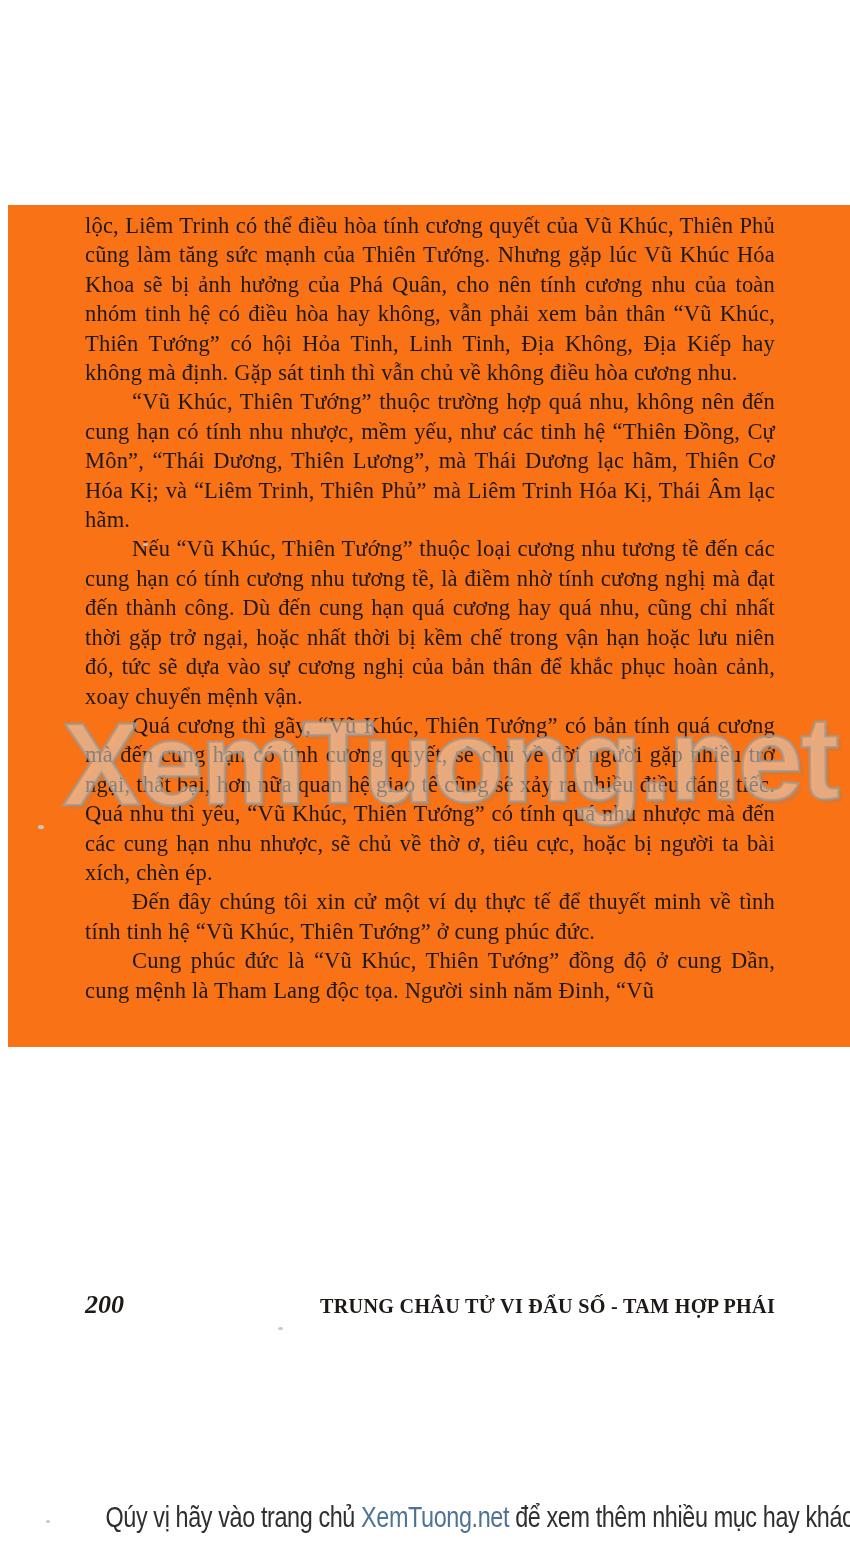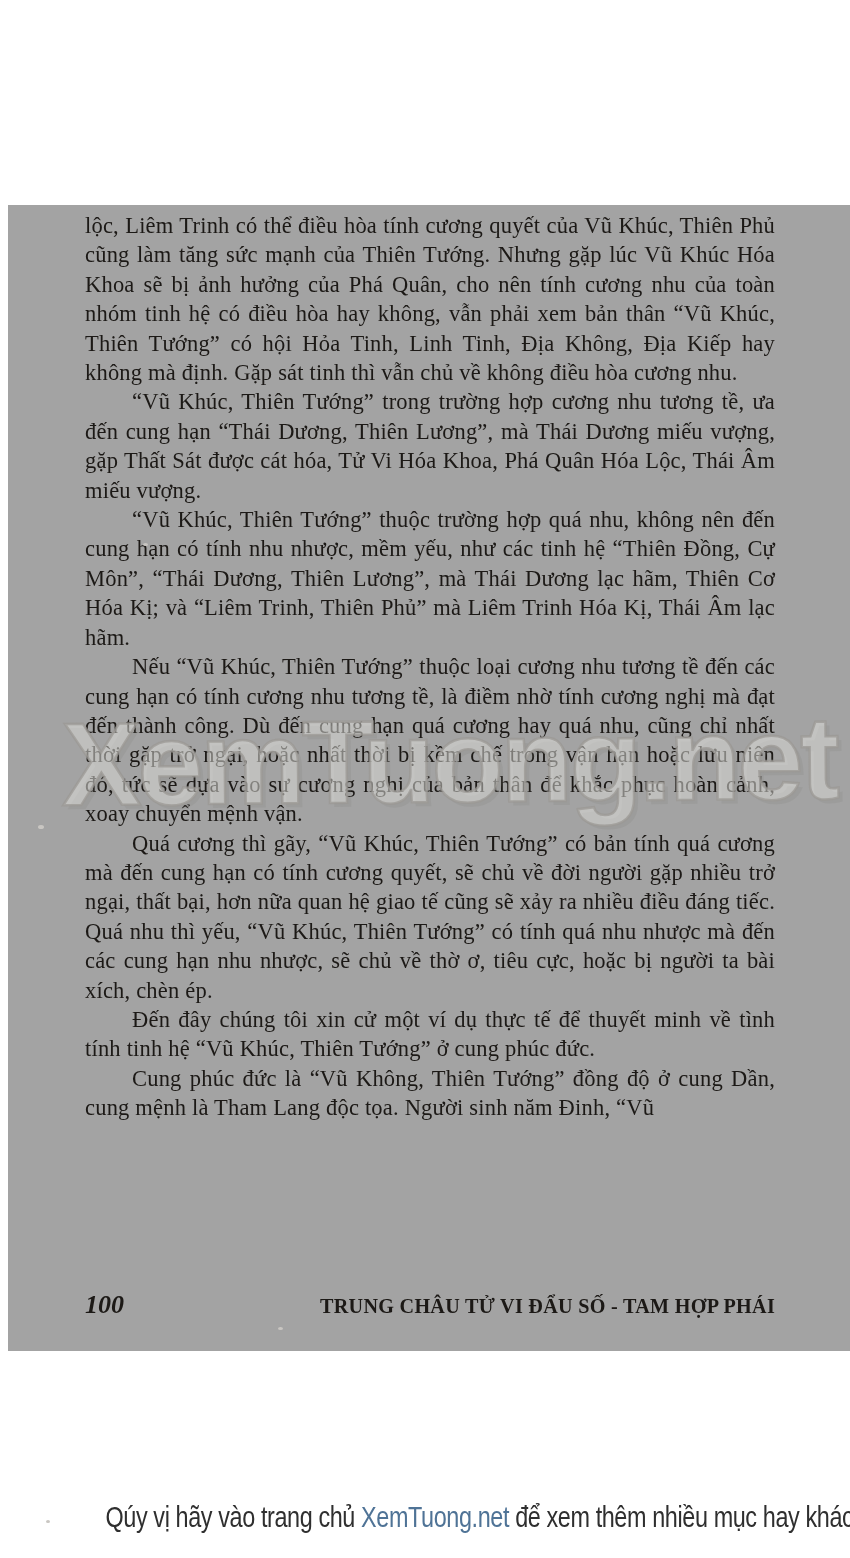--- a/index.html
+++ b/index.html
@@ -13,22 +13,22 @@
     position: relative;
     overflow: hidden;
     font-family: "Liberation Serif", serif;
   }
   
   .scan-page {
     position: absolute;
     left: 8px;
     top: 205px;
     width: 842px;
-    height: 1146px;
-    background: #a3a3a3;
+    height: 842px;
+    background: #f97316;
   }
   .text-block {
     position: absolute;
     left: 77px;
     top: 6px;
     width: 690px;
     font-size: 22.5px;
     line-height: 29.4px;
     text-align: justify;
     color: #1c1916;
@@ -117,30 +117,29 @@
     color: #4f7396;
   }
 </style>
 </head>
 <body>
 
 <div class="scan-page">
 
   <div class="text-block">
     <p class="no-indent">lộc, Liêm Trinh có thể điều hòa tính cương quyết của Vũ Khúc, Thiên Phủ cũng làm tăng sức mạnh của Thiên Tướng. Nhưng gặp lúc Vũ Khúc Hóa Khoa sẽ bị ảnh hưởng của Phá Quân, cho nên tính cương nhu của toàn nhóm tinh hệ có điều hòa hay không, vẫn phải xem bản thân “Vũ Khúc, Thiên Tướng” có hội Hỏa Tinh, Linh Tinh, Địa Không, Địa Kiếp hay không mà định. Gặp sát tinh thì vẫn chủ về không điều hòa cương nhu.</p>
-    <p>“Vũ Khúc, Thiên Tướng” trong trường hợp cương nhu tương tề, ưa đến cung hạn “Thái Dương, Thiên Lương”, mà Thái Dương miếu vượng, gặp Thất Sát được cát hóa, Tử Vi Hóa Khoa, Phá Quân Hóa Lộc, Thái Âm miếu vượng.</p>
     <p>“Vũ Khúc, Thiên Tướng” thuộc trường hợp quá nhu, không nên đến cung hạn có tính nhu nhược, mềm yếu, như các tinh hệ “Thiên Đồng, Cự Môn”, “Thái Dương, Thiên Lương”, mà Thái Dương lạc hãm, Thiên Cơ Hóa Kị; và “Liêm Trinh, Thiên Phủ” mà Liêm Trinh Hóa Kị, Thái Âm lạc hãm.</p>
     <p>Nếu “Vũ Khúc, Thiên Tướng” thuộc loại cương nhu tương tề đến các cung hạn có tính cương nhu tương tề, là điềm nhờ tính cương nghị mà đạt đến thành công. Dù đến cung hạn quá cương hay quá nhu, cũng chỉ nhất thời gặp trở ngại, hoặc nhất thời bị kềm chế trong vận hạn hoặc lưu niên đó, tức sẽ dựa vào sự cương nghị của bản thân để khắc phục hoàn cảnh, xoay chuyển mệnh vận.</p>
     <p>Quá cương thì gãy, “Vũ Khúc, Thiên Tướng” có bản tính quá cương mà đến cung hạn có tính cương quyết, sẽ chủ về đời người gặp nhiều trở ngại, thất bại, hơn nữa quan hệ giao tế cũng sẽ xảy ra nhiều điều đáng tiếc. Quá nhu thì yếu, “Vũ Khúc, Thiên Tướng” có tính quá nhu nhược mà đến các cung hạn nhu nhược, sẽ chủ về thờ ơ, tiêu cực, hoặc bị người ta bài xích, chèn ép.</p>
     <p>Đến đây chúng tôi xin cử một ví dụ thực tế để thuyết minh về tình tính tinh hệ “Vũ Khúc, Thiên Tướng” ở cung phúc đức.</p>
-    <p>Cung phúc đức là “Vũ Không, Thiên Tướng” đồng độ ở cung Dần, cung mệnh là Tham Lang độc tọa. Người sinh năm Đinh, “Vũ</p>
+    <p>Cung phúc đức là “Vũ Khúc, Thiên Tướng” đồng độ ở cung Dần, cung mệnh là Tham Lang độc tọa. Người sinh năm Đinh, “Vũ</p>
   </div>
 
   <div class="page-footer">
-    <span class="page-number">100</span>
+    <span class="page-number">200</span>
     <span class="book-title">TRUNG CHÂU TỬ VI ĐẨU SỐ - TAM HỢP PHÁI</span>
   </div>
 
   <span class="speck s1"></span>
   <span class="speck s2"></span>
   <span class="speck s3"></span>
   <span class="speck s4"></span>
 </div>
 
 <div class="watermark">XemTuong.net</div>

